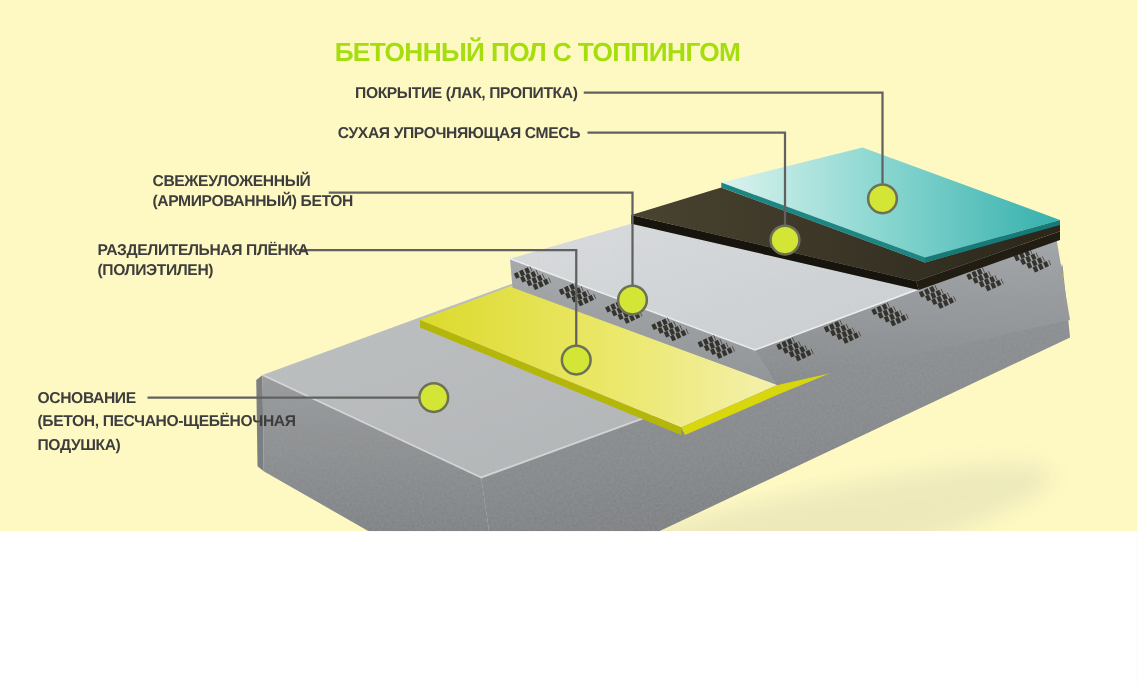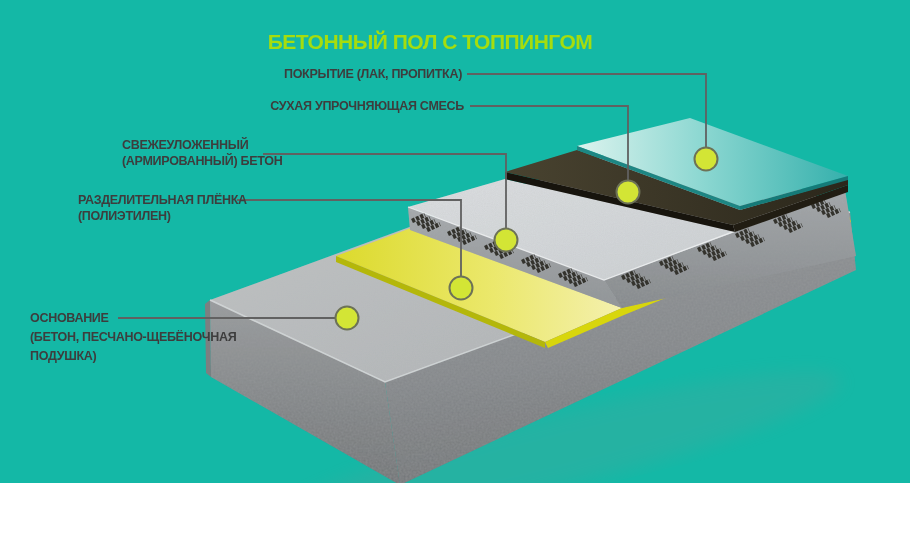--- a/index.html
+++ b/index.html
@@ -1,16 +1,16 @@
 <!DOCTYPE html>
 <html><head>
 <meta charset="utf-8">
 <style>
   html,body{margin:0;padding:0;background:#ffffff;}
-  .stage{width:910px;height:483px;position:relative;background:#14b8a6;overflow:hidden;}
+  .stage{width:910px;height:425px;position:relative;background:#fef9c3;overflow:hidden;}
   svg{display:block;}
   .ttl{font:bold 21px "Liberation Sans",sans-serif;letter-spacing:-0.5px;}
   .lbl{font:bold 12.5px "Liberation Sans",sans-serif;fill:#3d3d3d;letter-spacing:-0.3px;}
   .cline{fill:none;stroke:#616161;stroke-width:1.8;}
   .marker{stroke:#6d7257;stroke-width:2;}
   .rebar line{stroke:#34332d;stroke-width:4.5;stroke-dasharray:3.2 1.4;}
 </style>
 </head>
 <body>
 

